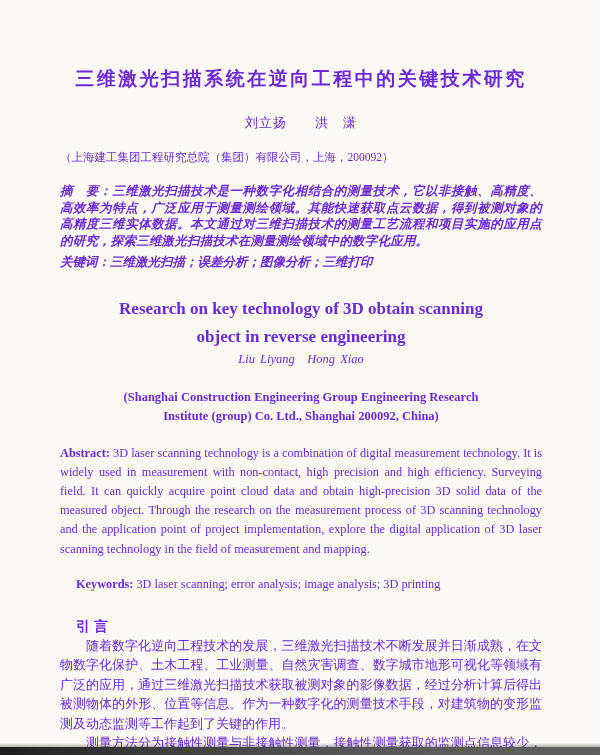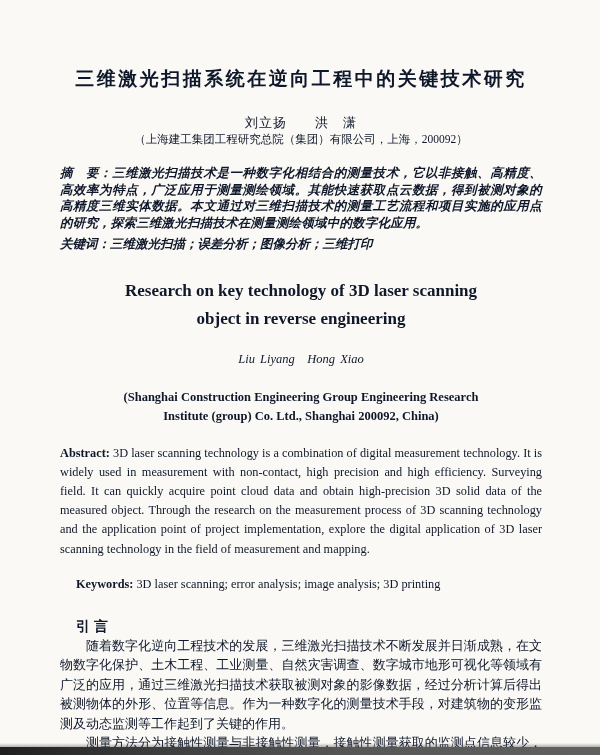--- a/index.html
+++ b/index.html
@@ -2,21 +2,21 @@
 <html><head>
 <meta charset="utf-8">
 <style>
   html, body { margin: 0; padding: 0; background: #e8e8e8; }
   .page {
     position: relative;
     width: 600px;
     height: 755px;
     margin: 0 auto;
     background: #faf9f5;
-    color: #0f172a;
+    color: #6d28d9;
     font-family: "Liberation Serif", "DejaVu Serif", serif;
     overflow: hidden;
     box-sizing: border-box;
   }
   .inner { padding: 66px 58px 0 60px; }
 
   .title-cn {
     margin: 0;
     font-size: 19px;
     font-weight: 700;
@@ -24,23 +24,22 @@
     letter-spacing: 2.5px;
     line-height: 26px;
   }
   .authors-cn {
     margin-top: 22px;
     font-size: 13px;
     text-align: center;
     letter-spacing: 1px;
   }
   .affil-cn {
-    margin-top: 0;
+    margin-top: 18px;
     font-size: 11.5px;
-    text-align: center;
   }
   .abstract-cn {
     margin: 18px 0 0 0;
     font-size: 12.5px;
     line-height: 16.5px;
     text-align: justify;
     font-style: italic;
     font-weight: 600;
     letter-spacing: 0.2px;
   }
@@ -54,21 +53,20 @@
   .lbl-cn { font-weight: 800; font-style: italic; }
 
   .title-en {
     margin: 24px 0 0 0;
     font-size: 17px;
     font-weight: 700;
     line-height: 28px;
     text-align: center;
   }
   .authors-en {
-    margin-top: 18px;
     font-size: 12.5px;
     font-style: italic;
     text-align: center;
     word-spacing: 2px;
   }
   .affil-en {
     margin-top: 20px;
     font-size: 12.5px;
     line-height: 19px;
     text-align: center;
@@ -126,21 +124,21 @@
 
     <div class="authors-cn">刘立扬　　洪　潇</div>
 
     <div class="affil-cn">（上海建工集团工程研究总院（集团）有限公司，上海，200092）</div>
 
     <p class="abstract-cn"><span class="lbl-cn">摘　要：</span><span>三维激光扫描技术是一种数字化相结合的测量技术，它以非接触、高精度、高效率为特点，广泛应用于测量测绘领域。其能快速获取点云数据，得到被测对象的高精度三维实体数据。本文通过对三维扫描技术的测量工艺流程和项目实施的应用点的研究，探索三维激光扫描技术在测量测绘领域中的数字化应用。</span></p>
 
     <p class="keywords-cn"><span class="lbl-cn">关键词：</span><span>三维激光扫描；误差分析；图像分析；三维打印</span></p>
 
     <h2 class="title-en">
-      <span style="display:block">Research on key technology of 3D laser scanning</span>
+      <span style="display:block">Research on key technology of 3D obtain scanning</span>
       <span style="display:block">object in reverse engineering</span>
     </h2>
 
     <div class="authors-en">Liu Liyang　Hong Xiao</div>
 
     <div class="affil-en">
       <span style="display:block">(Shanghai Construction Engineering Group Engineering Research</span>
       <span style="display:block">Institute (group) Co. Ltd., Shanghai 200092, China)</span>
     </div>
 

